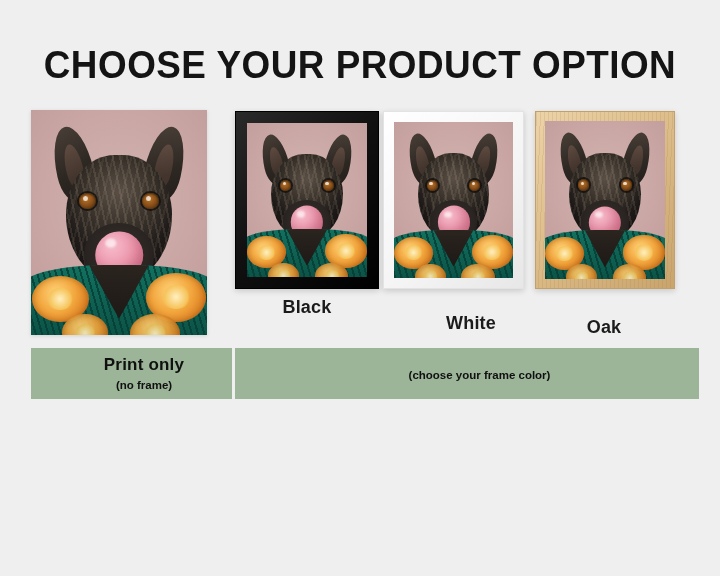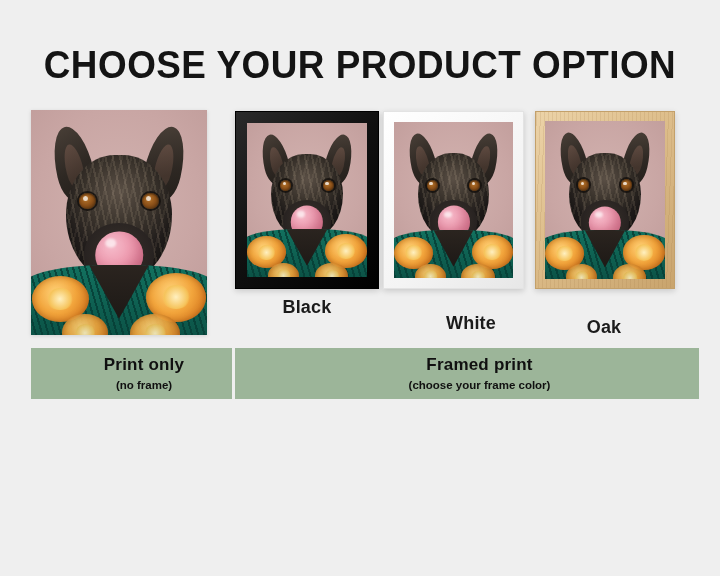--- a/index.html
+++ b/index.html
@@ -420,15 +420,14 @@
   </div>
 </div>
 <div class="frame-label label-oak">Oak</div>
 
 <div class="banner banner-left">
   <div class="banner-title">Print only</div>
   <div class="banner-sub">(no frame)</div>
 </div>
 
 <div class="banner banner-right">
-  <div class="banner-title">Framed print</div>
   <div class="banner-sub">(choose your frame color)</div>
 </div>
 
 </body></html>

